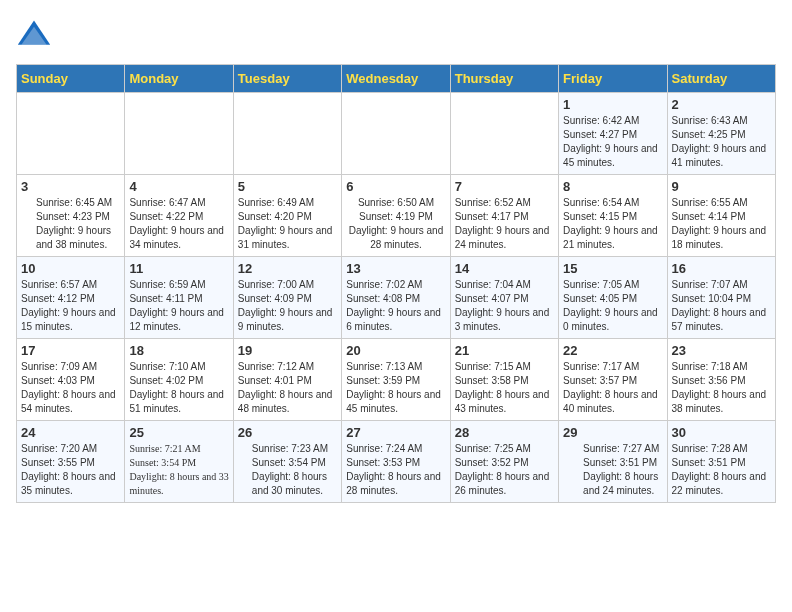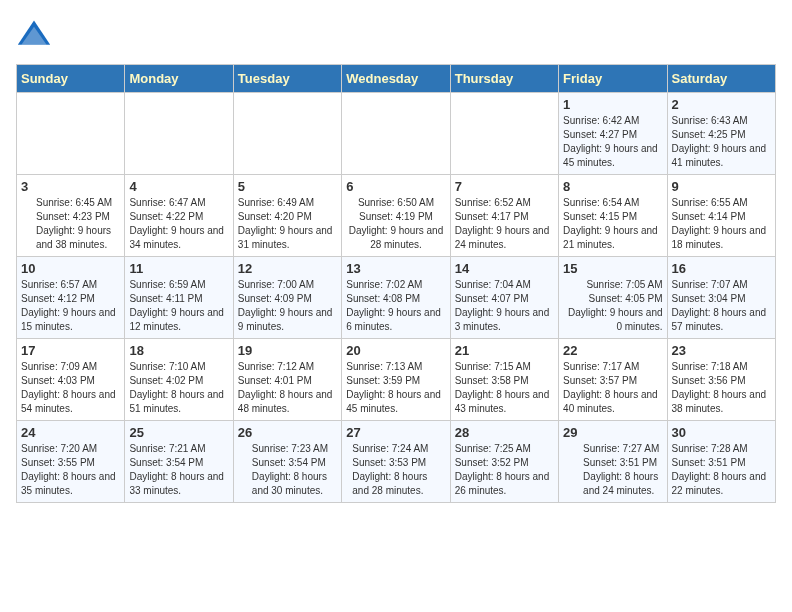--- a/index.html
+++ b/index.html
@@ -51,21 +51,21 @@
     .location-title {
       font-size: 16px;
       color: #333;
     }
     .calendar {
       width: 100%;
       border-collapse: collapse;
     }
     .calendar th {
       background: #2e75b6;
-      color: #fef9c3;
+      color: #fde047;
       font-size: 13px;
       font-weight: bold;
       padding: 6px 4px;
       text-align: left;
       border: 1px solid #ccc;
     }
     .calendar td {
       vertical-align: top;
       border: 1px solid #ccc;
       padding: 4px;
@@ -218,28 +218,28 @@
 Daylight: 9 hours and 6 minutes.</div>
         </td>
         <td>
           <span class="day-number">14</span>
           <div class="day-info" style="white-space: pre-line;">Sunrise: 7:04 AM
 Sunset: 4:07 PM
 Daylight: 9 hours and 3 minutes.</div>
         </td>
         <td>
           <span class="day-number">15</span>
-          <div class="day-info" style="white-space: pre-line; text-align: right;">Sunrise: 7:05 AM
+          <div class="day-info" style="white-space: pre-line;">Sunrise: 7:05 AM
 Sunset: 4:05 PM
 Daylight: 9 hours and 0 minutes.</div>
         </td>
         <td>
           <span class="day-number">16</span>
           <div class="day-info" style="white-space: pre-line;">Sunrise: 7:07 AM
-Sunset: 3:04 PM
+Sunset: 10:04 PM
 Daylight: 8 hours and 57 minutes.</div>
         </td>
       </tr>
       <tr>
         <td>
           <span class="day-number">17</span>
           <div class="day-info" style="white-space: pre-line;">Sunrise: 7:09 AM
 Sunset: 4:03 PM
 Daylight: 8 hours and 54 minutes.</div>
         </td>
@@ -282,33 +282,33 @@
       </tr>
       <tr>
         <td>
           <span class="day-number">24</span>
           <div class="day-info" style="white-space: pre-line;">Sunrise: 7:20 AM
 Sunset: 3:55 PM
 Daylight: 8 hours and 35 minutes.</div>
         </td>
         <td>
           <span class="day-number">25</span>
-          <div class="day-info" style="white-space: pre-line;">Sunrise: 7:21 AM
+          <div class="day-info" style="white-space: pre-line; font-family: Liberation Serif, serif;">Sunrise: 7:21 AM
 Sunset: 3:54 PM
 Daylight: 8 hours and 33 minutes.</div>
         </td>
         <td>
           <span class="day-number">26</span>
           <div class="day-info" style="white-space: pre-line; margin-left: 14px;">Sunrise: 7:23 AM
 Sunset: 3:54 PM
 Daylight: 8 hours and 30 minutes.</div>
         </td>
         <td>
           <span class="day-number">27</span>
-          <div class="day-info" style="white-space: pre-line; margin-left: 6px;">Sunrise: 7:24 AM
+          <div class="day-info" style="white-space: pre-line;">Sunrise: 7:24 AM
 Sunset: 3:53 PM
 Daylight: 8 hours and 28 minutes.</div>
         </td>
         <td>
           <span class="day-number">28</span>
           <div class="day-info" style="white-space: pre-line;">Sunrise: 7:25 AM
 Sunset: 3:52 PM
 Daylight: 8 hours and 26 minutes.</div>
         </td>
         <td>

